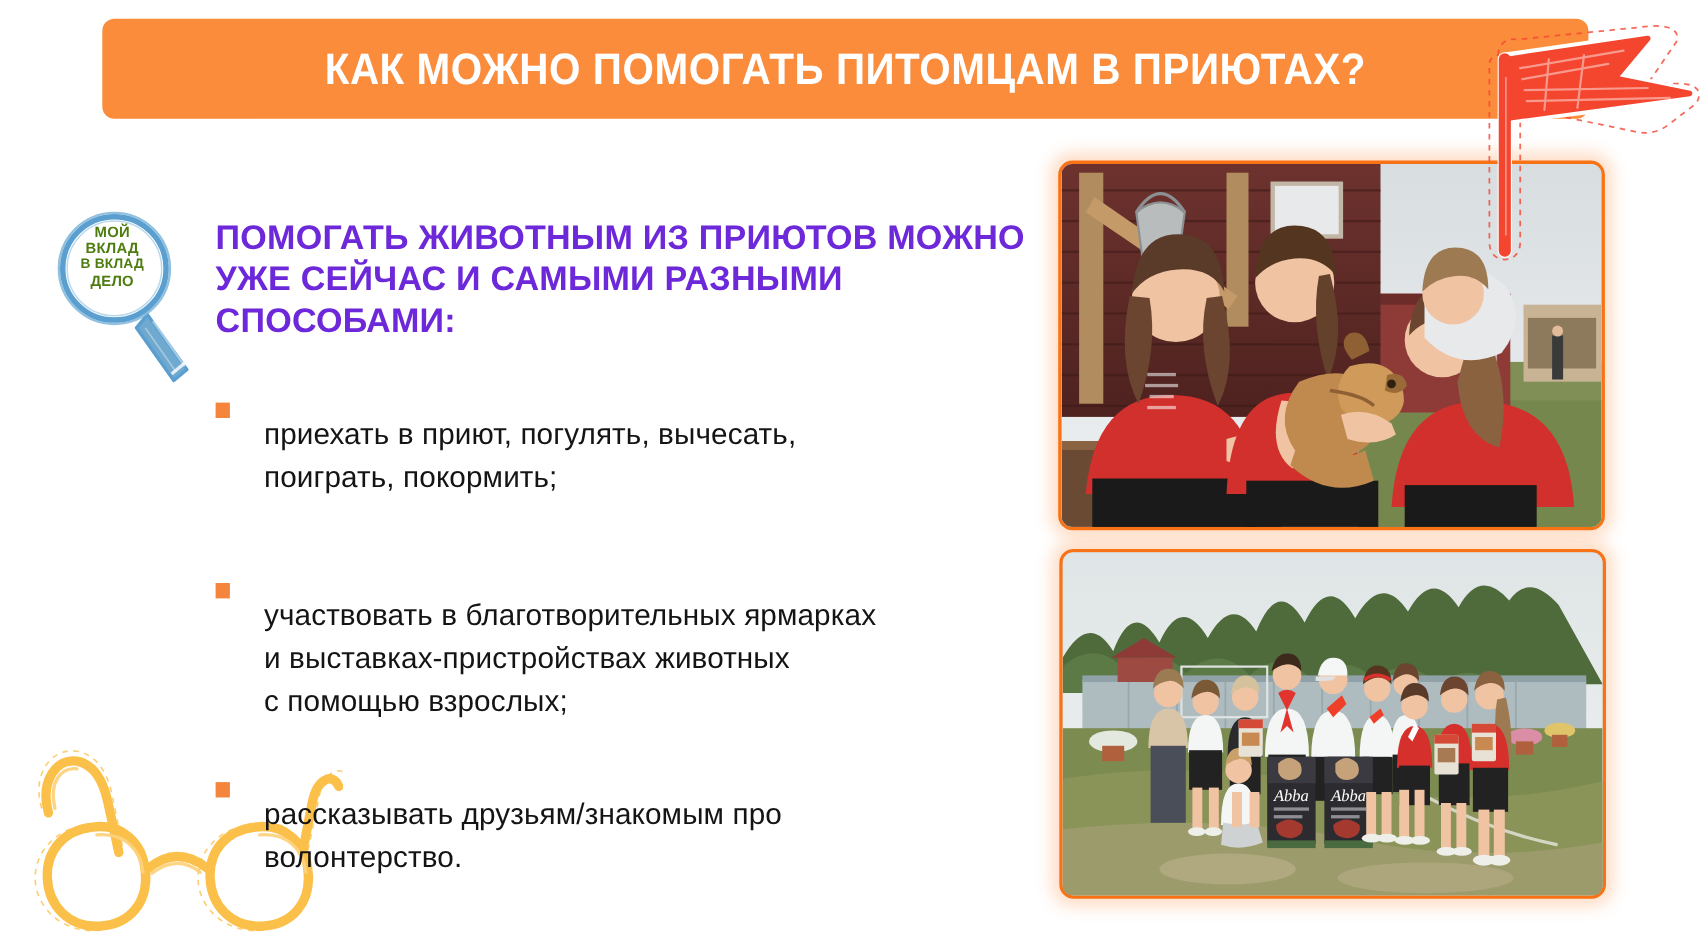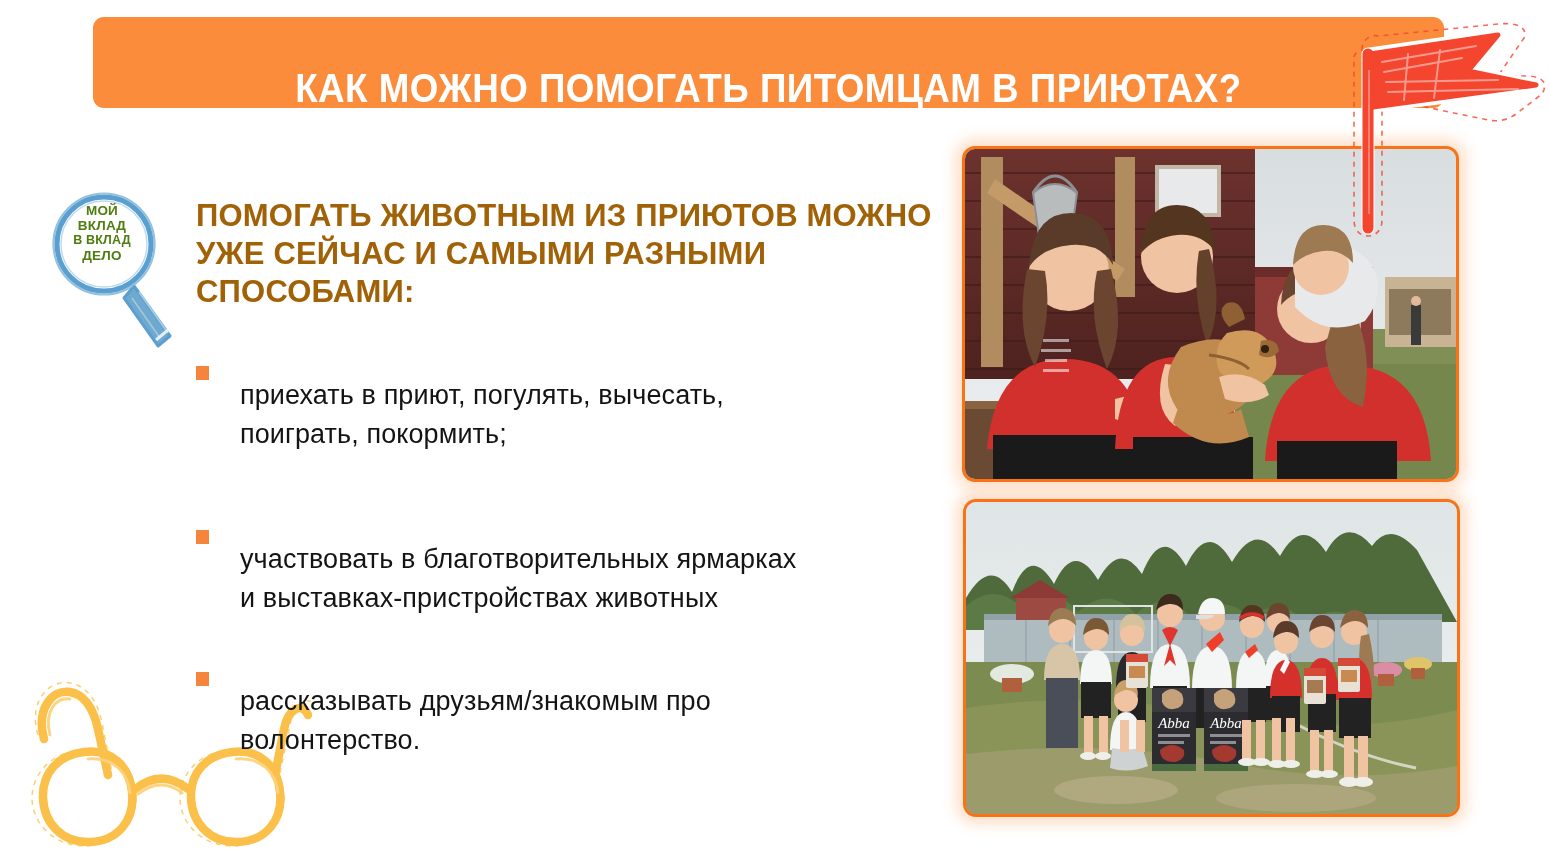--- a/index.html
+++ b/index.html
@@ -7,21 +7,21 @@
     width:1550px;height:849px;position:relative;overflow:hidden;
     background:#ffffff;
     font-family:"Liberation Sans", sans-serif;
   }
   .stage{position:absolute;left:0;top:0;width:1550px;height:849px;}
 
   
   .header-bar{
     position:absolute;left:93px;top:17px;width:1351px;height:91px;
     background:#fa8c3c;border-radius:11px;
-    display:flex;align-items:flex-end;justify-content:center;
+    display:flex;align-items:center;justify-content:center;
     z-index:4;
   }
   .header-title{
     color:#ffffff;
     font-family:"Liberation Sans Narrow","Liberation Sans",sans-serif;
     font-weight:bold;
     font-size:40px;
     letter-spacing:.5px;
     transform:scaleX(.92);
     white-space:nowrap;
@@ -40,21 +40,21 @@
     font-family:"Liberation Sans Narrow","Liberation Sans",sans-serif;
     font-weight:bold;font-size:13.5px;line-height:15px;
     letter-spacing:.2px;z-index:6;pointer-events:none;
   }
   .mag-text span{display:block;white-space:nowrap;}
   .mag-text .l3{font-size:12.5px;}
 
   
   .subtitle{
     position:absolute;left:196px;top:197px;width:760px;
-    color:#a16207;
+    color:#6d28d9;
     font-family:"Liberation Sans Narrow","Liberation Sans",sans-serif;
     font-weight:bold;font-size:31px;line-height:38px;
     letter-spacing:.2px;
     z-index:3;
   }
   .subtitle span{display:block;}
 
   
   .bullets{position:absolute;left:196px;top:352px;width:770px;z-index:3;}
   .bullet-row{position:relative;display:flex;align-items:flex-start;}
@@ -159,20 +159,21 @@
       </div>
     </div>
 
     <div class="gap-1"></div>
 
     <div class="bullet-row">
       <div class="bullet-mark"></div>
       <div class="bullet-text">
         <span>участвовать в благотворительных ярмарках</span>
         <span>и выставках-пристройствах животных</span>
+        <span>с помощью взрослых;</span>
       </div>
     </div>
 
     <div class="gap-2"></div>
 
     <div class="bullet-row">
       <div class="bullet-mark"></div>
       <div class="bullet-text">
         <span>рассказывать друзьям/знакомым про</span>
         <span>волонтерство.</span>

